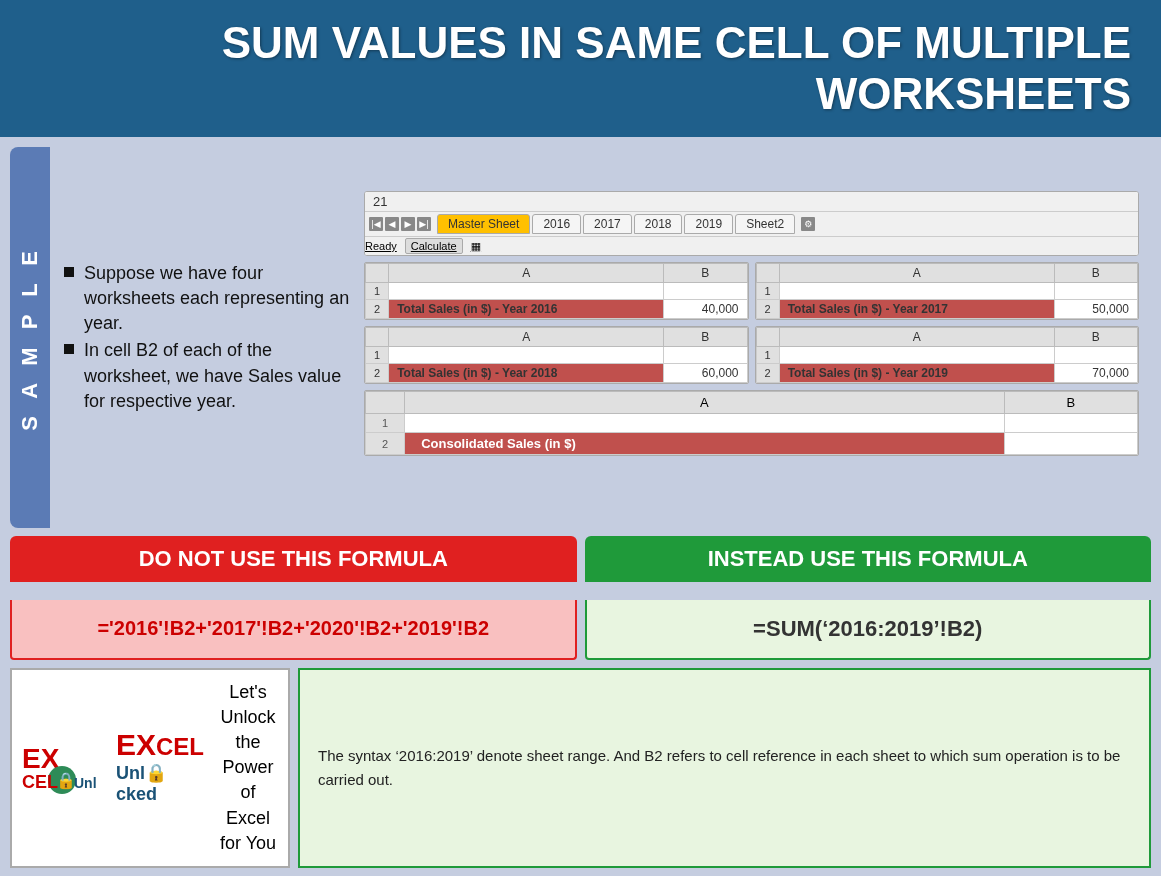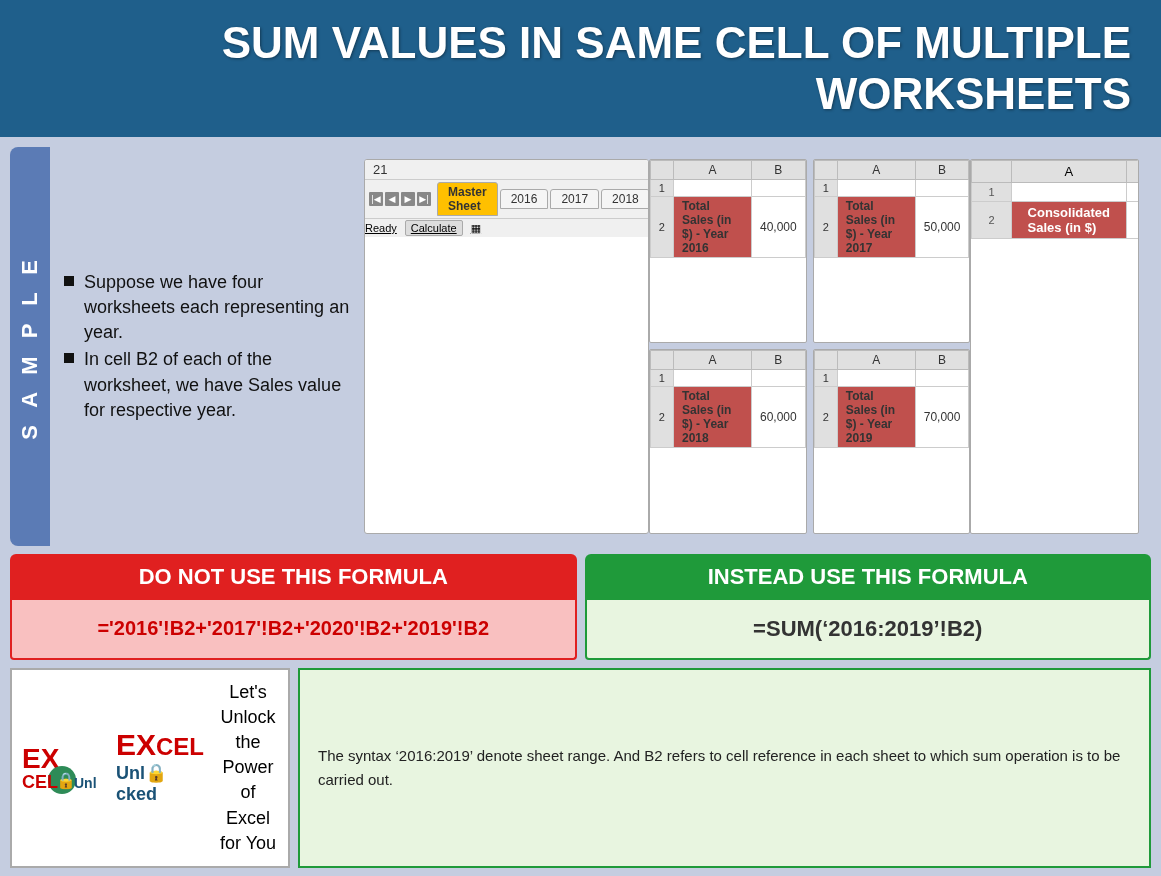--- a/index.html
+++ b/index.html
@@ -98,21 +98,23 @@
       width: 10px;
       height: 10px;
       background: #111;
       flex-shrink: 0;
       margin-top: 6px;
     }
 
     .spreadsheet-area {
       flex: 1;
       display: flex;
-      flex-direction: row;
+      flex-direction: column;
+      gap: 6px;
+      margin-top: 32px;
     }
 
     
     .sheet-tabs-container {
       background: white;
       border: 1px solid #aaa;
       border-radius: 3px;
       overflow: hidden;
     }
     .row-number-bar {
@@ -153,21 +155,21 @@
       padding: 2px 10px;
       font-size: 12px;
       border: 1px solid #aaa;
       border-radius: 3px 3px 0 0;
       cursor: pointer;
       background: #f5f5f5;
       color: #333;
     }
     .sheet-tab.active {
       background: #ffc000;
-      font-weight: bold;
+      font-weight: normal;
       color: #333;
     }
     .status-bar {
       display: flex;
       align-items: center;
       padding: 1px 0;
       background: #f0f0f0;
       font-size: 11px;
       gap: 8px;
       text-decoration: underline;
@@ -259,21 +261,21 @@
     .formula-section {
       display: flex;
       flex-direction: row;
       gap: 8px;
     }
 
     .formula-panel {
       flex: 1;
       display: flex;
       flex-direction: column;
-      gap: 0;
+      gap: 18px;
     }
 
     .formula-header-red {
       background: #e02020;
       color: white;
       font-size: 22px;
       font-weight: 900;
       text-align: center;
       padding: 10px;
       border-radius: 6px 6px 0 0;

